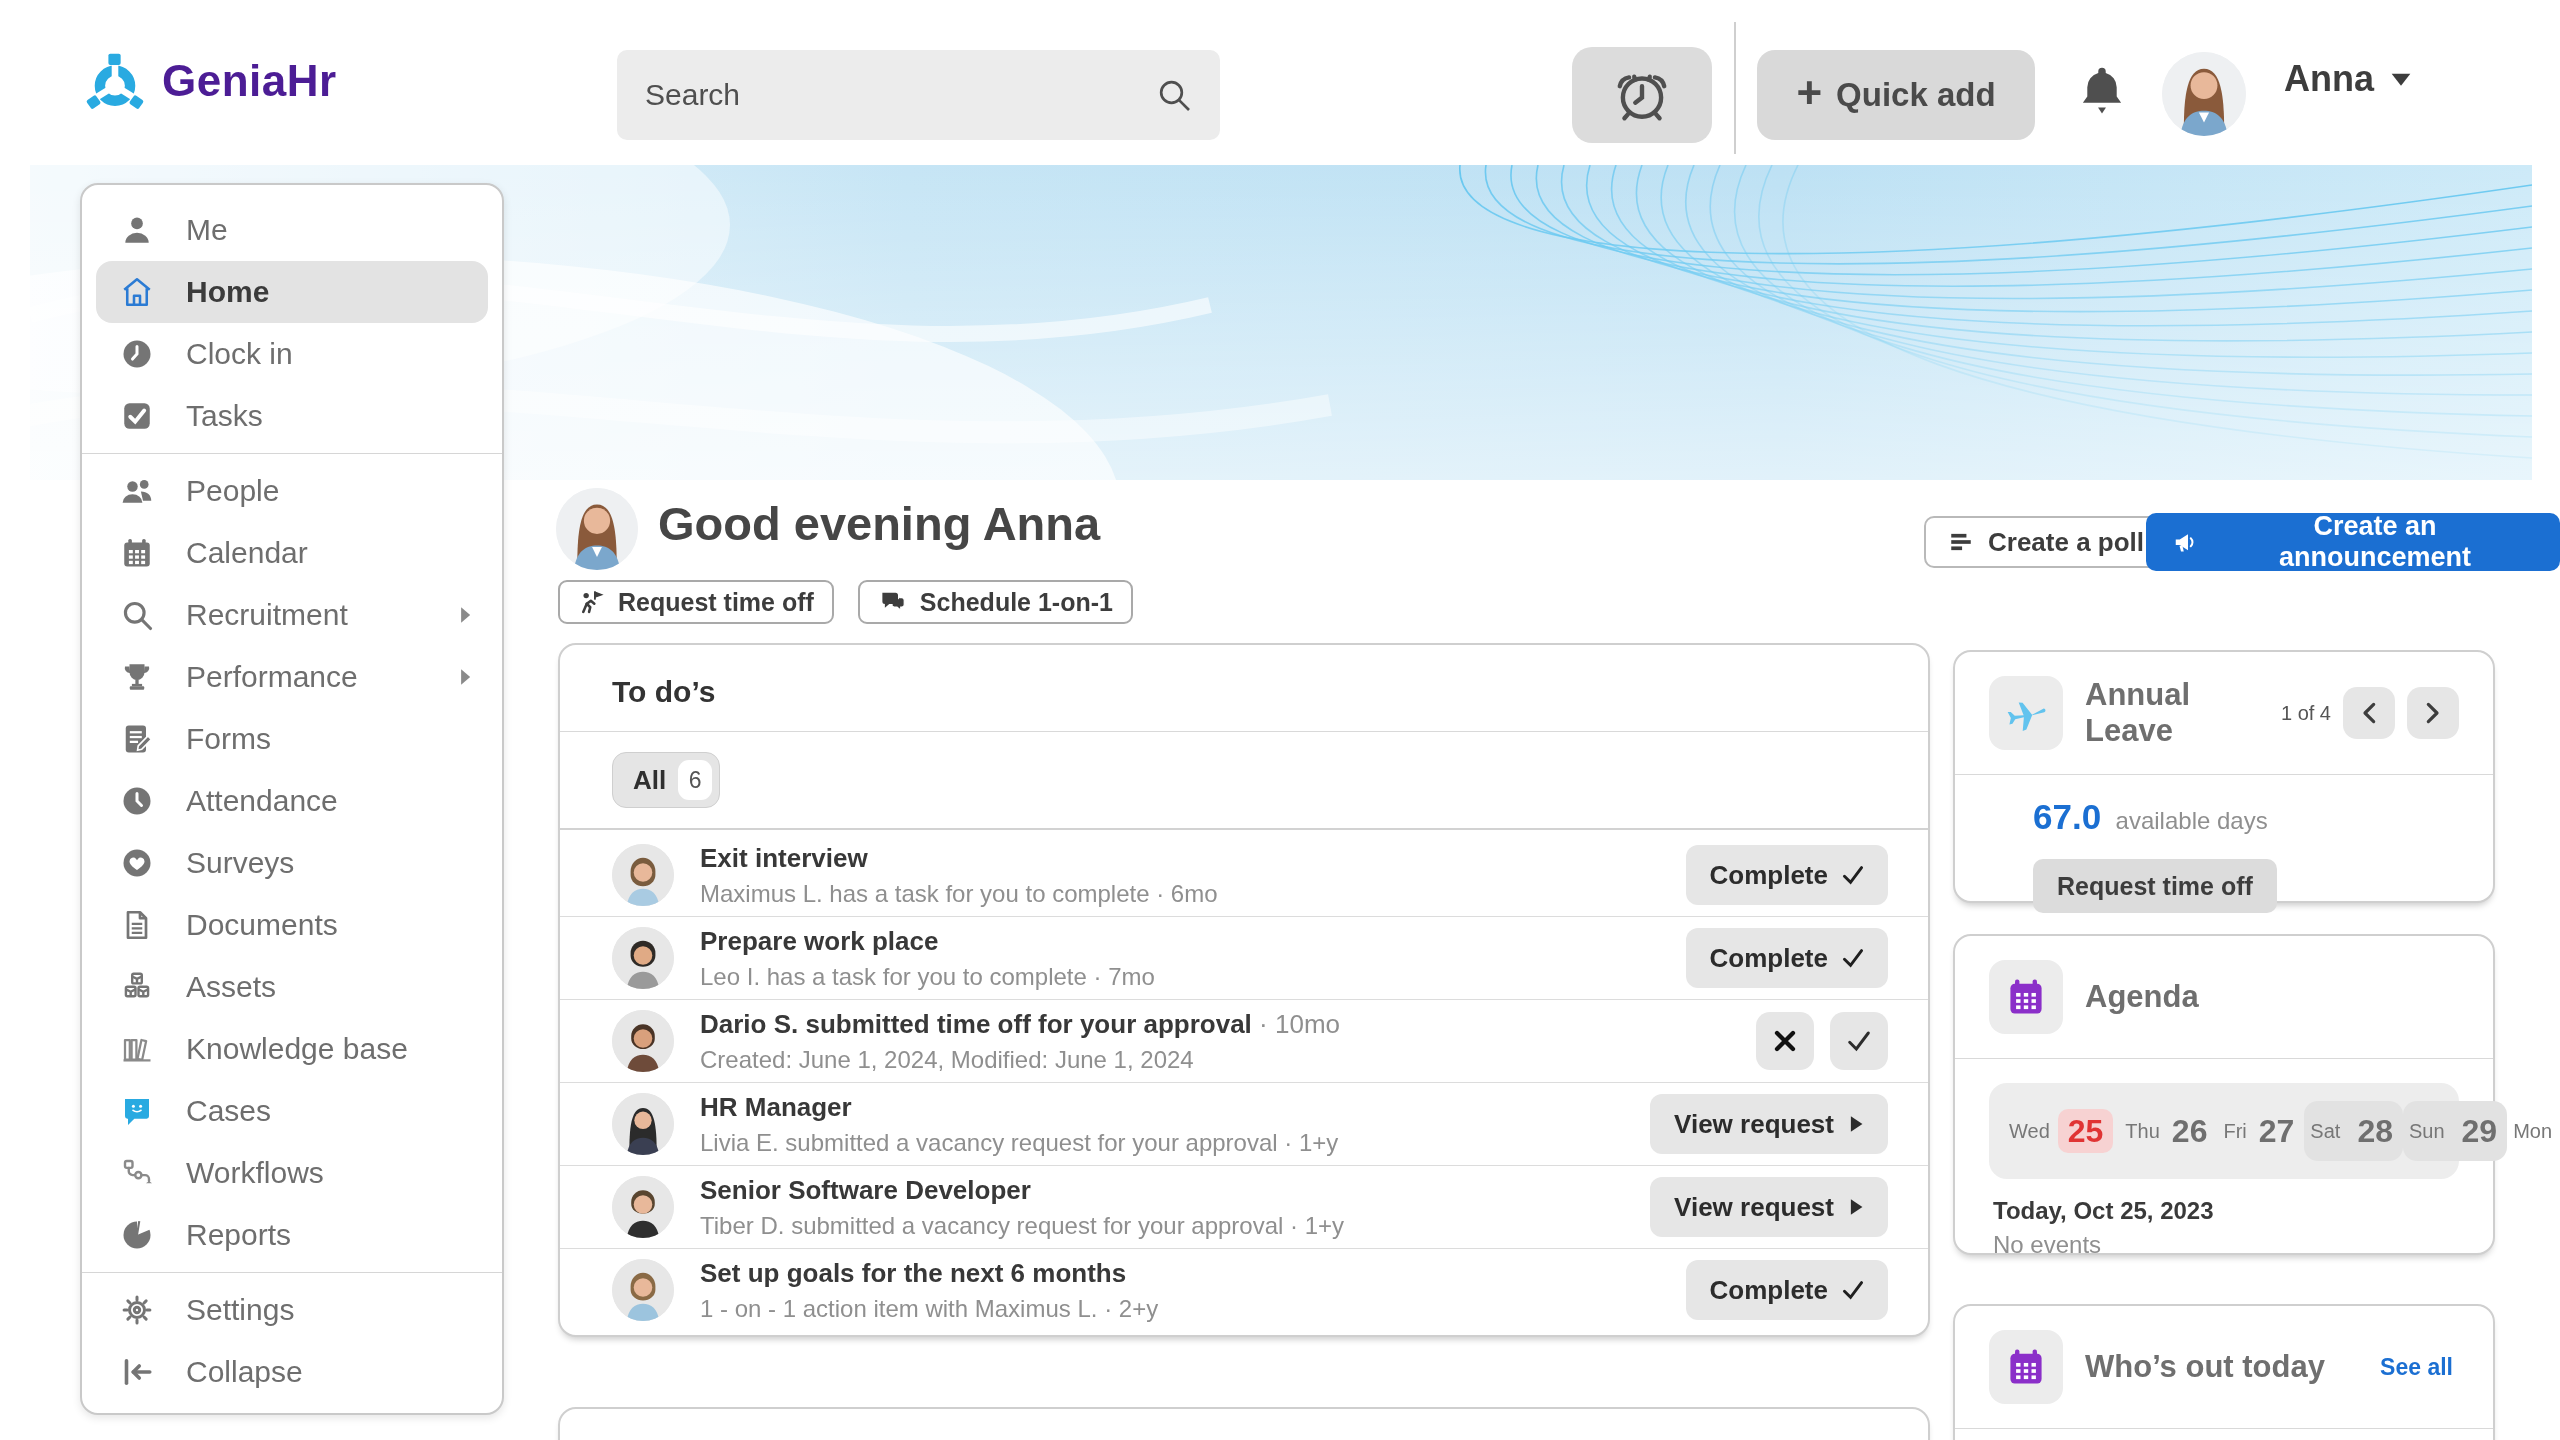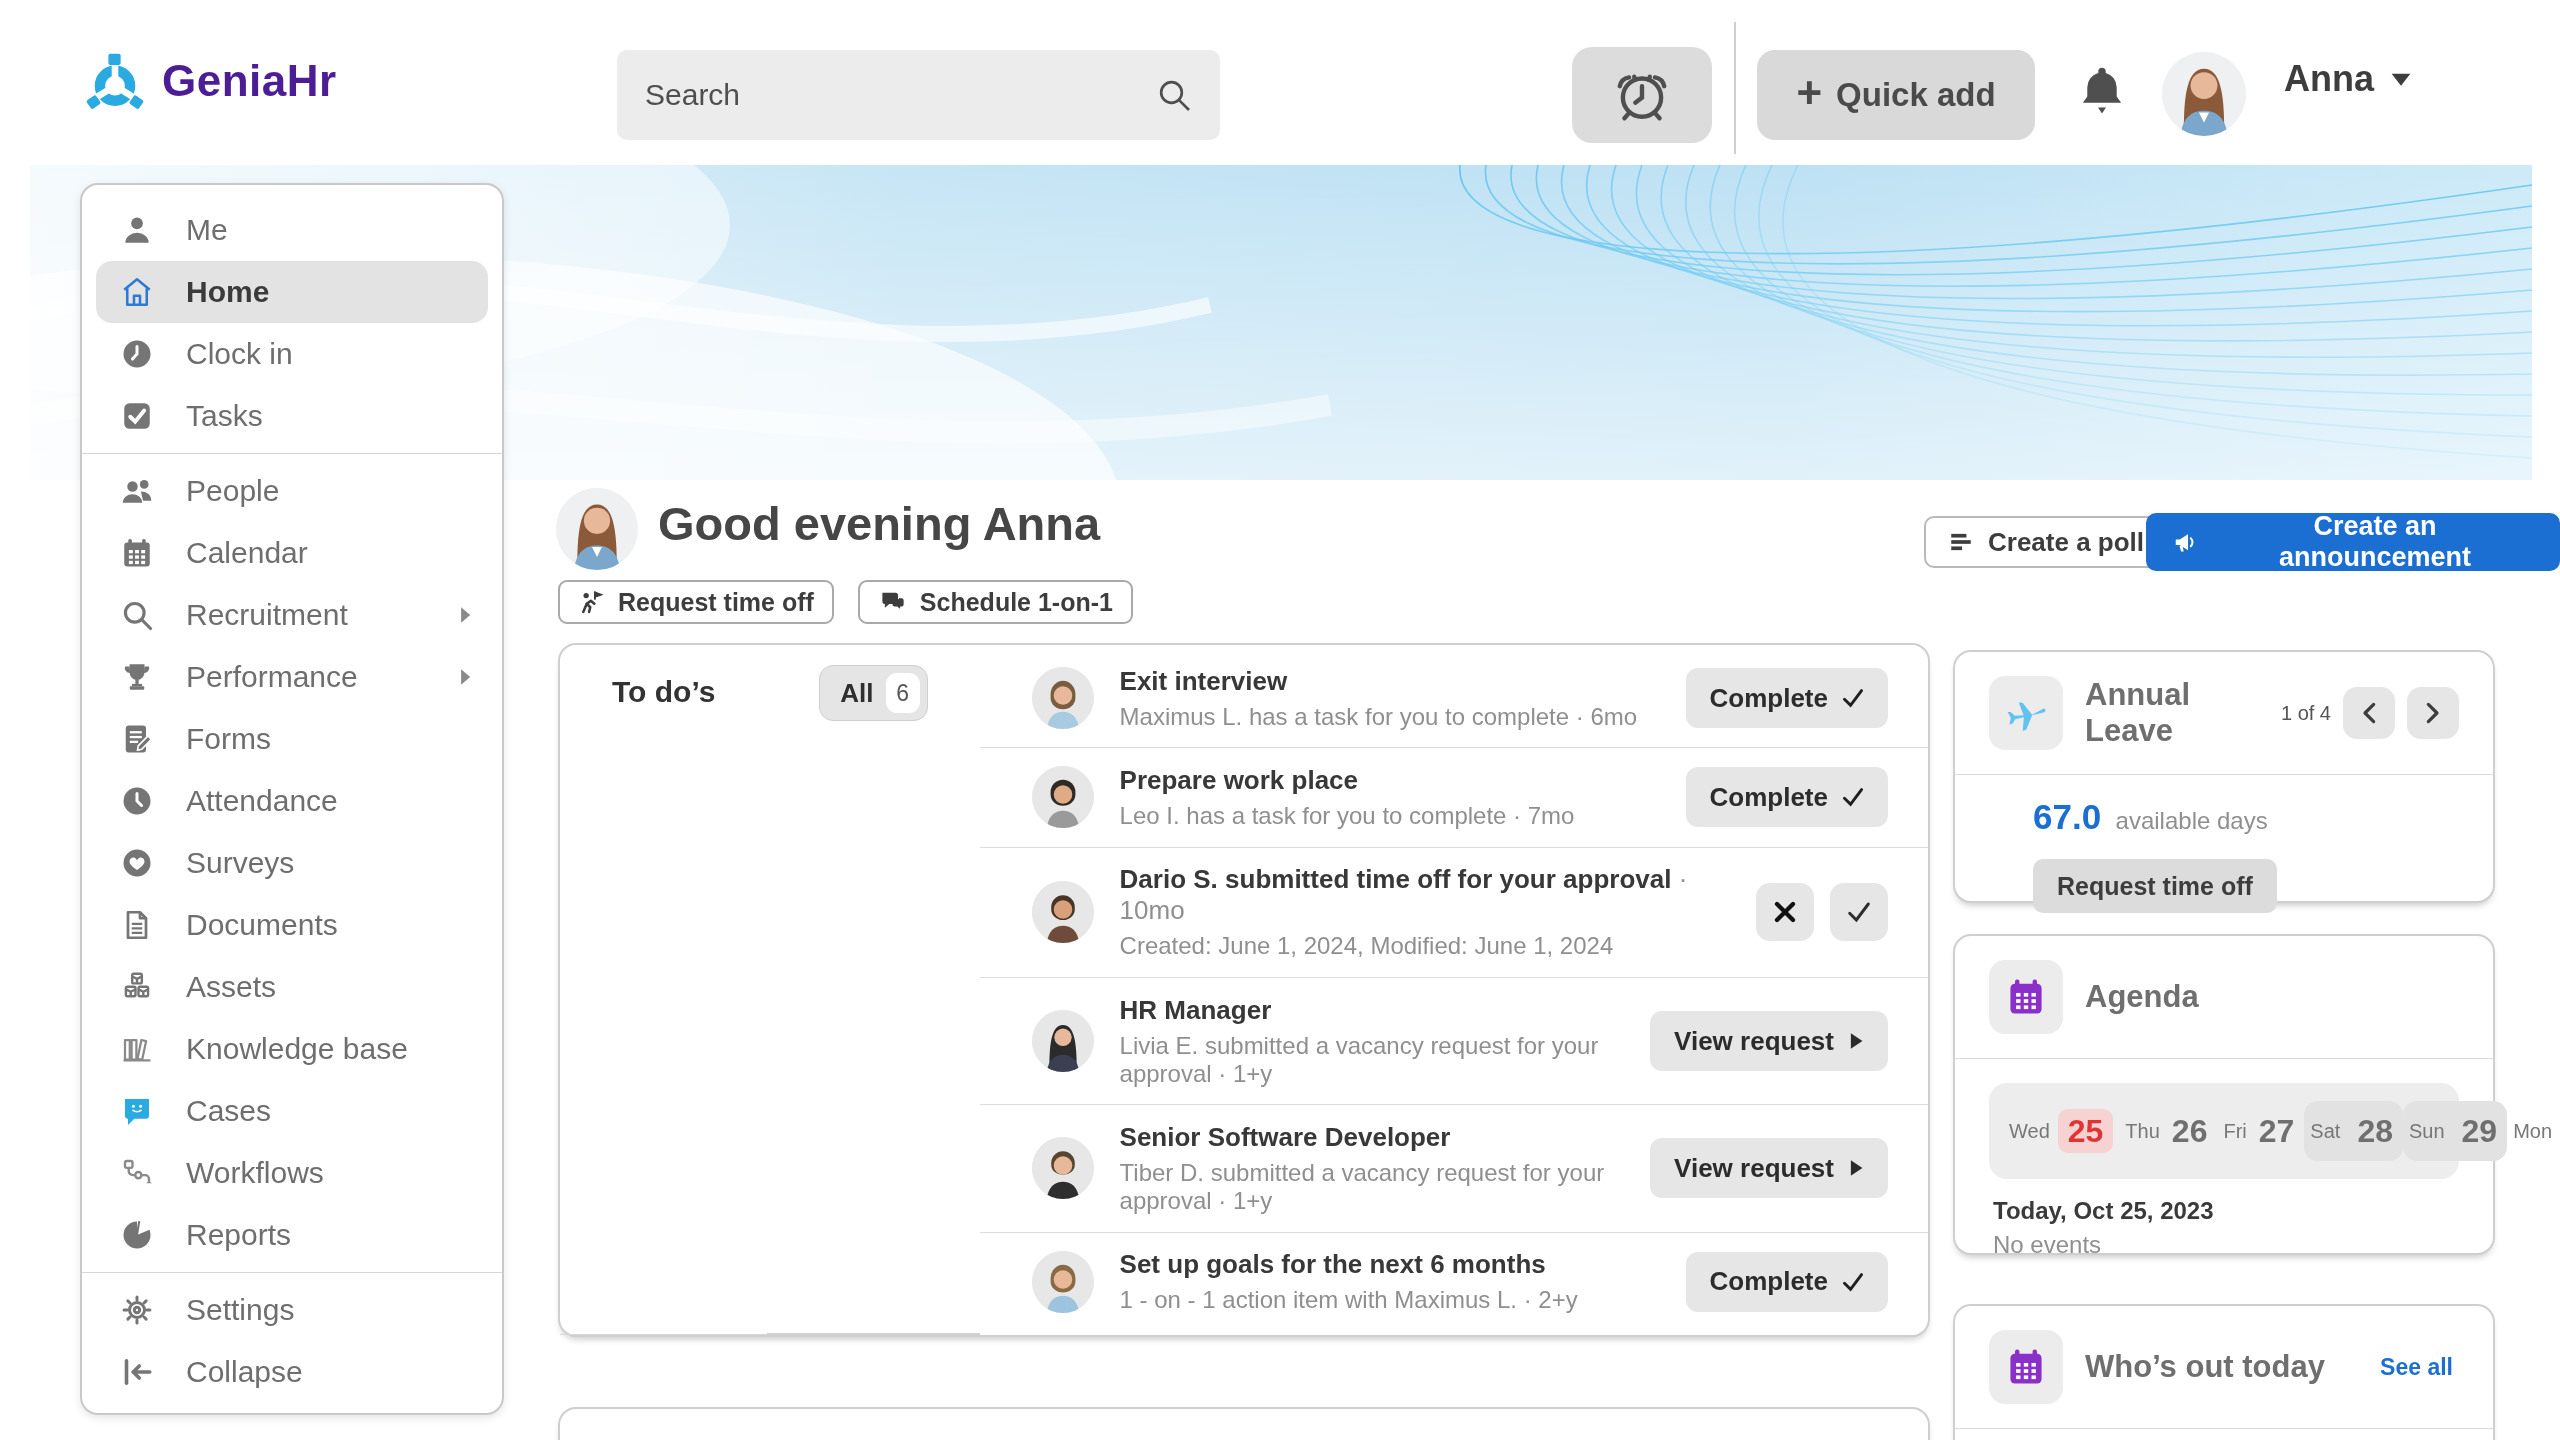--- a/index.html
+++ b/index.html
@@ -53,21 +53,21 @@
   #announce-btn{position:absolute;left:2146px;top:513px;z-index:5;height:58px;background:#1b6fd2;border:none;
                 border-radius:10px;display:flex;align-items:center;gap:14px;padding:0 26px;
                 font-size:27px;font-weight:bold;color:#fff;cursor:pointer;}
   #chips{position:absolute;left:558px;top:580px;display:flex;gap:24px;z-index:5;}
   .chip{height:44px;border:2px solid #a9a9a9;border-radius:9px;background:#fff;display:flex;align-items:center;
         gap:12px;padding:0 18px;font-size:25px;font-weight:bold;color:#3d3d3d;cursor:pointer;box-sizing:border-box;}
 
   
   .card{background:#fff;border:2px solid #cfcfcf;border-radius:18px;box-sizing:border-box;
         box-shadow:0 5px 7px -3px rgba(0,0,0,.22);}
-  #todo-card{position:absolute;left:558px;top:643px;width:1372px;height:694px;z-index:5;display:flex;flex-direction:row;}
+  #todo-card{position:absolute;left:558px;top:643px;width:1372px;height:694px;z-index:5;display:flex;flex-direction:column;}
   .todo-header{padding:30px 52px 22px;font-size:30px;font-weight:bold;color:#333;border-bottom:1px solid #d9d9d9;}
   .todo-filters{padding:20px 52px;border-bottom:2px solid #d2d2d2;}
   .filter-chip{display:inline-flex;align-items:center;gap:12px;background:#e5e5e5;border:1px solid #cfcfcf;
                border-radius:14px;height:56px;padding:0 7px 0 20px;font-size:26px;font-weight:bold;color:#2f2f2f;cursor:pointer;}
   .filter-count{background:#fff;border-radius:11px;min-width:34px;height:40px;display:flex;align-items:center;
                 justify-content:center;font-size:23px;font-weight:normal;color:#555;}
   .todo-rows{flex:1;display:flex;flex-direction:column;justify-content:space-evenly;padding:4px 0;}
   .todo-row{display:flex;align-items:center;padding:0 40px 0 52px;gap:26px;}
   .tdiv{height:1px;background:#dcdcdc;margin:0 0;}
   .tavatar{width:62px;height:62px;border-radius:50%;overflow:hidden;background:#e7e7e7;flex:none;}

